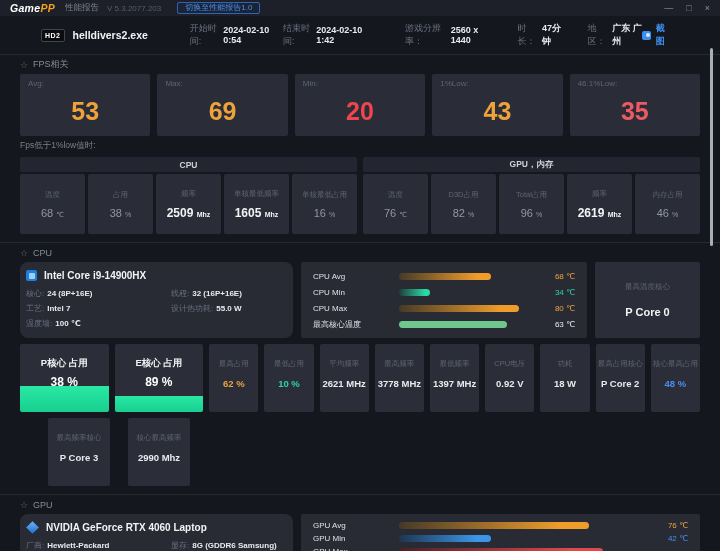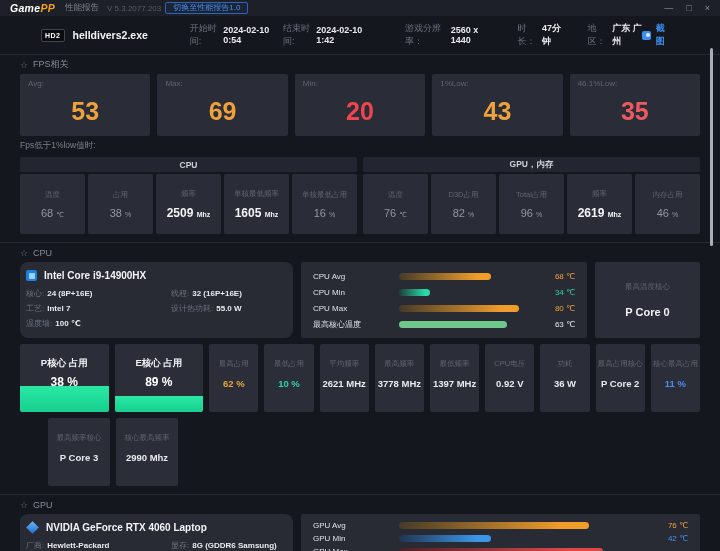--- a/index.html
+++ b/index.html
@@ -6,21 +6,21 @@
   html,body { background:#0d0e12; }
   .app { width:720px; height:551px; background:#15171e; position:relative; overflow:hidden;
          font-family:"Liberation Sans","DejaVu Sans",sans-serif; color:#e8eaed; }
 
   
   .titlebar { height:16px; background:#1d2028; display:flex; align-items:center; padding:0 10px; }
   .logo { font-style:italic; font-weight:bold; font-size:10.5px; letter-spacing:.3px; }
   .logo .g { color:#ffffff; } .logo .p { color:#f5a41f; }
   .tb-sub { color:#7a8089; font-size:8.5px; margin-left:10px; }
   .tb-ver { color:#565c66; font-size:8px; margin-left:8px; }
-  .switch-btn { margin-left:4px; background:#1a2432; border:1px solid #2f62b8; color:#4a8df0;
+  .switch-btn { margin-left:16px; background:#1a2432; border:1px solid #2f62b8; color:#4a8df0;
                 font-size:8px; height:12px; line-height:10px; padding:0 7px; border-radius:2px;
                 font-family:inherit; cursor:pointer; }
   .win { margin-left:auto; display:flex; gap:13px; color:#8a8f98; font-size:9px; }
   .win span { cursor:pointer; line-height:16px; }
 
   
   .gamebar { height:38px; display:flex; align-items:center; padding:0 37px; font-size:9px; }
   .hd2 { background:#0b0c0f; border:1px solid #42454d; color:#ffffff; font-weight:bold;
          font-size:7px; padding:2px 3px; border-radius:2px; margin-left:4px; letter-spacing:.5px; }
   .exe { font-weight:bold; font-size:10.5px; margin-left:8px; color:#f2f3f5; }
@@ -92,21 +92,21 @@
   .stat-card { flex:1; height:68px; background:#2b2e38; border-radius:2px; position:relative;
                overflow:hidden; display:flex; flex-direction:column; align-items:center; }
   .sc-label { margin-top:15px; font-size:7.5px; color:#60656f; text-align:center; white-space:nowrap; z-index:1; }
   .sc-value { margin-top:9px; font-size:9.5px; font-weight:bold; color:#e8eaed; z-index:1; white-space:nowrap; }
   .core-card { flex:1.8; }
   .core-card .sc-label { color:#f0f2f4; font-weight:bold; font-size:9.5px; margin-top:13px; }
   .core-card .sc-value { font-size:12px; color:#ffffff; margin-top:5px; }
   .core-fill { position:absolute; bottom:0; left:0; right:0;
                background:linear-gradient(180deg,#2ae8a4,#17cf8f); }
 
-  .extra-row { display:flex; gap:6px; margin-top:6px; padding-bottom:8px;padding-left:28px; }
+  .extra-row { display:flex; gap:18px; margin-top:6px; padding-bottom:8px;padding-left:28px; }
   .extra-card { width:62px; height:68px; background:#2b2e38; border-radius:2px; display:flex;
                 flex-direction:column; align-items:center; }
 
   .cpu-row1 > .info-card, .cpu-row1 > .bars-card, .cpu-row1 > .hot-card { height:76px; }
   .gpu-row  > .info-card, .gpu-row  > .bars-card { height:62px; }
   .gpu-row .bar-row { height:10px; }
   .gpu-row .bars-card { padding:6px 12px 4px 12px; gap:3px; justify-content:flex-start; }
 
   
   .scroll-thumb { position:absolute; right:7px; top:48px; width:3px; height:198px;
@@ -324,29 +324,29 @@
       <div class="stat-card">
         <div class="sc-label">最低频率</div>
         <div class="sc-value" style="color: rgb(232, 234, 237);">1397 MHz</div>
       </div>
       <div class="stat-card">
         <div class="sc-label">CPU电压</div>
         <div class="sc-value" style="color: rgb(232, 234, 237);">0.92 V</div>
       </div>
       <div class="stat-card">
         <div class="sc-label">功耗</div>
-        <div class="sc-value" style="color: rgb(232, 234, 237);">36 W</div>
+        <div class="sc-value" style="color: rgb(232, 234, 237);">18 W</div>
       </div>
       <div class="stat-card">
         <div class="sc-label">最高占用核心</div>
         <div class="sc-value" style="color: rgb(232, 234, 237);">P Core 2</div>
       </div>
       <div class="stat-card">
         <div class="sc-label">核心最高占用</div>
-        <div class="sc-value" style="color: rgb(74, 141, 240);">11 %</div>
+        <div class="sc-value" style="color: rgb(74, 141, 240);">48 %</div>
       </div>
     </div>
 
     <div class="extra-row">
       <div class="extra-card">
         <div class="sc-label">最高频率核心</div>
         <div class="sc-value">P Core 3</div>
       </div>
       <div class="extra-card">
         <div class="sc-label">核心最高频率</div>

